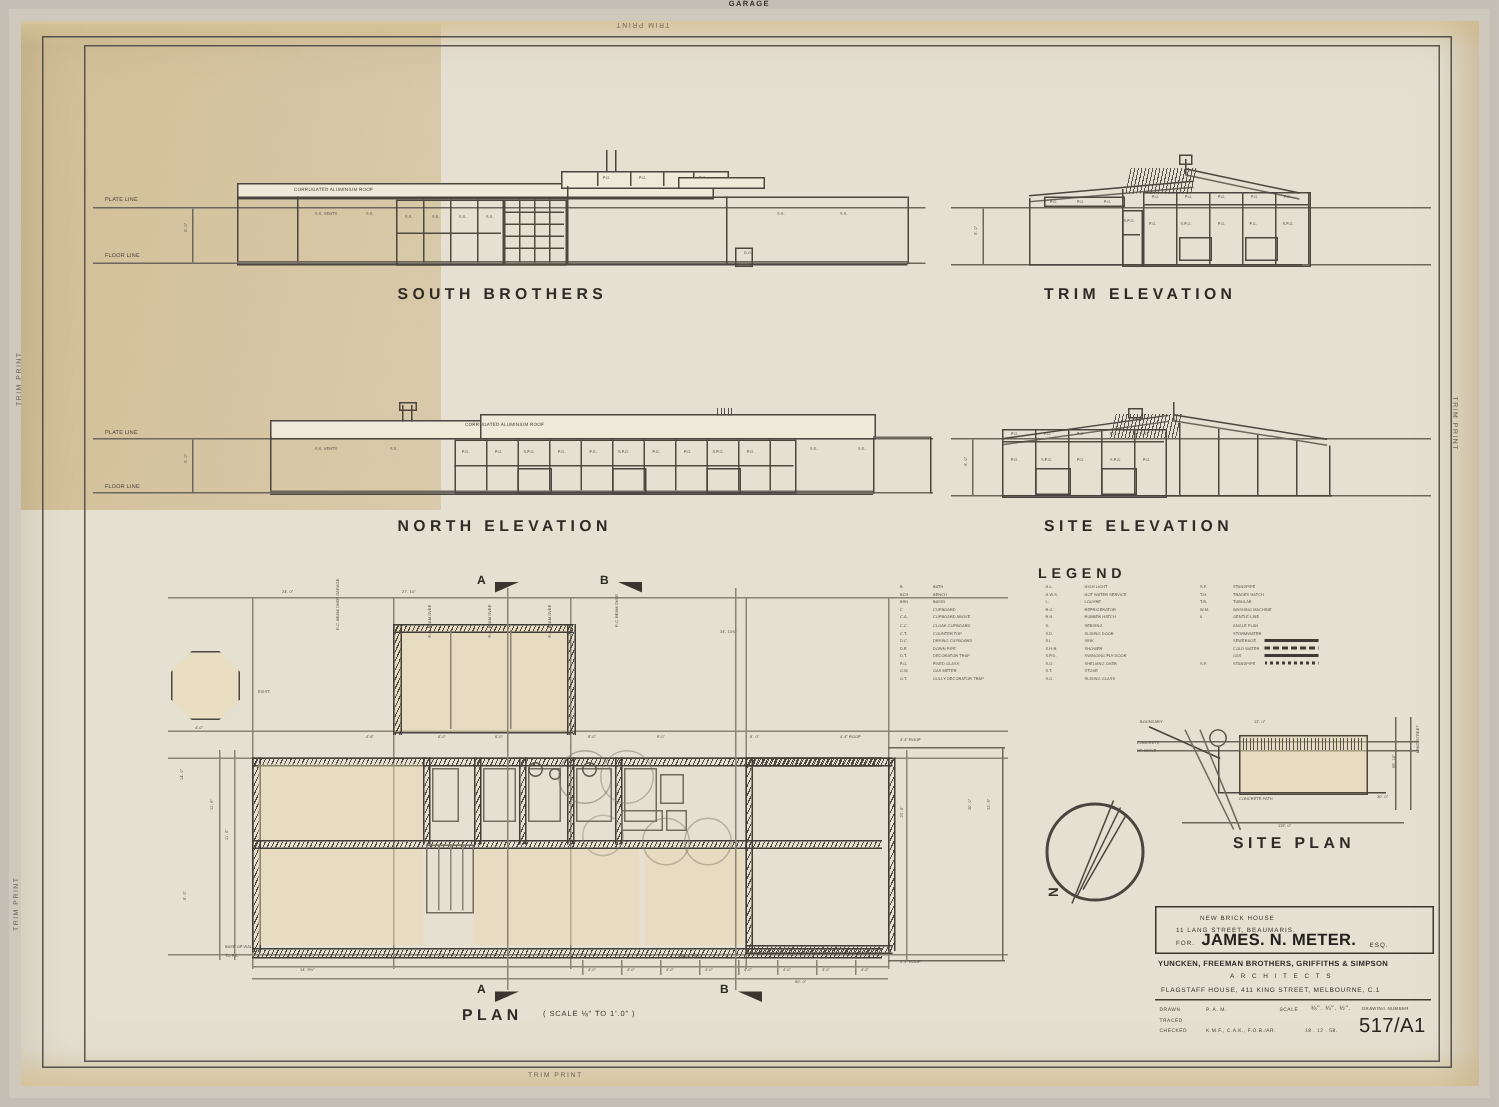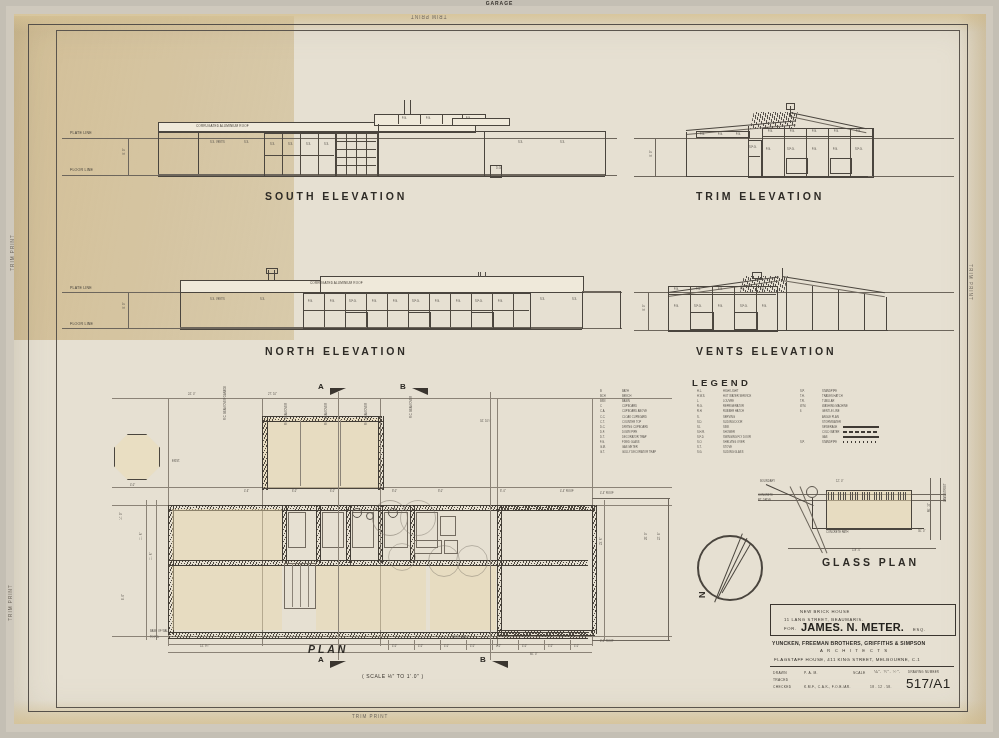--- a/index.html
+++ b/index.html
@@ -176,21 +176,21 @@
     <div class="mullh" style="left:336px;top:165px;width:40px;"></div>
 
     <div class="vl" style="left:378px;top:124px;height:52px;"></div>
     <div class="vl" style="left:484px;top:131px;height:45px;"></div>
     <div class="box" style="left:490px;top:165px;width:10px;height:11px;"></div>
     <div class="lbl micro" style="left:496px;top:167px;">D.G.</div>
     <div class="vl" style="left:605px;top:131px;height:45px;"></div>
     <div class="lbl micro" style="left:518px;top:141px;">S.S.</div>
     <div class="lbl micro" style="left:560px;top:141px;">S.S.</div>
 
-    <div class="lbl title-lbl" style="left:265px;top:190px;">SOUTH  ELEVATION</div>
+    <div class="lbl title-lbl" style="left:265px;top:190px;">SOUTH  BROTHERS</div>
   </div>
 
   <div>
     <div class="hl thin" style="left:634px;top:138px;width:320px;"></div>
     <div class="hl thin" style="left:634px;top:176px;width:320px;"></div>
     <div class="vl thin" style="left:655px;top:139px;height:37px;"></div>
     <div class="lbl micro" style="left:648px;top:152px;transform:rotate(-90deg);">8'. 0"</div>
 
     <div style="position:absolute;left:686px;top:130px;width:110px;height:1.4px;background:#4a453e;transform:rotate(-5deg);transform-origin:left center;"></div>
     <div style="position:absolute;left:686px;top:134px;width:110px;height:1px;background:#6d665c;transform:rotate(-5deg);transform-origin:left center;"></div>
@@ -327,21 +327,21 @@
     <div class="box" style="left:690px;top:312px;width:22px;height:16px;"></div>
     <div class="box" style="left:734px;top:312px;width:22px;height:16px;"></div>
 
     <div class="vl" style="left:786px;top:282px;height:48px;"></div>
     <div class="vl" style="left:812px;top:286px;height:44px;"></div>
     <div class="vl" style="left:838px;top:290px;height:40px;"></div>
     <div class="vl" style="left:864px;top:294px;height:36px;"></div>
     <div class="vl" style="left:886px;top:297px;height:33px;"></div>
     <div class="hl" style="left:668px;top:330px;width:220px;"></div>
 
-    <div class="lbl title-lbl" style="left:696px;top:345px;">VENTS  ELEVATION</div>
+    <div class="lbl title-lbl" style="left:696px;top:345px;">SITE  ELEVATION</div>
   </div>
 
   <div>
     <div class="lbl" style="left:692px;top:377px;font-size:9.5px;font-weight:700;letter-spacing:.34em;color:#2e2b26;">LEGEND</div>
     <div id="legend-cols">
         <div class="lbl micro" style="left: 600px; top: 390px;">B</div>
         <div class="lbl micro" style="left: 622px; top: 390px;">BATH</div>
         <div class="lbl micro" style="left: 600px; top: 395.1px;">BCH</div>
         <div class="lbl micro" style="left: 622px; top: 395.1px;">BENCH</div>
         <div class="lbl micro" style="left: 600px; top: 400.2px;">BSN</div>
@@ -573,21 +573,21 @@
     <div class="flag" style="left:330px;top:388px;"></div>
     <div class="flaglbl" style="left:400px;top:382px;">B</div>
     <div class="flagR" style="left:412px;top:388px;"></div>
     <div class="flaglbl" style="left:318px;top:655px;">A</div>
     <div class="flag" style="left:330px;top:661px;"></div>
     <div class="flaglbl" style="left:480px;top:655px;">B</div>
     <div class="flagR" style="left:492px;top:661px;"></div>
     <div class="vl hair" style="left:338px;top:392px;height:268px;"></div>
     <div class="vl hair" style="left:490px;top:392px;height:268px;"></div>
 
-    <div class="lbl title-lbl" style="left:308px;top:643px;font-style:italic;">PLAN</div>
+    <div class="lbl title-lbl" style="left:308px;top:671px;">PLAN</div>
     <div class="lbl" style="left:362px;top:673px;font-size:5px;letter-spacing:.12em;color:#3a352f;">( SCALE   ⅛" TO 1'.0" )</div>
   </div>
 
   <div>
     <div class="hl thin" style="left:758px;top:494px;width:188px;"></div>
     <div class="hl thin" style="left:758px;top:500px;width:188px;"></div>
     <div class="vl thin" style="left:930px;top:478px;height:62px;"></div>
     <div class="vl thin" style="left:940px;top:478px;height:62px;"></div>
     <div class="box" style="left:826px;top:490px;width:84px;height:38px;background:rgba(232,214,172,.45);"></div>
     <div class="hl" style="left:812px;top:528px;width:112px;"></div>
@@ -601,21 +601,21 @@
     <div class="hl thin" style="left:788px;top:548px;width:148px;"></div>
     <div class="lbl micro" style="left:760px;top:480px;">BOUNDARY</div>
     <div class="lbl micro" style="left:758px;top:494px;">CONCRETE</div>
     <div class="lbl micro" style="left:758px;top:499px;">RT. DRIVE</div>
     <div class="lbl micro" style="left:836px;top:480px;">12'. 0"</div>
     <div class="lbl micro" style="left:852px;top:549px;">119'. 0"</div>
     <div class="lbl micro" style="left:826px;top:531px;">CONCRETE PATH</div>
     <div class="lbl micro" style="left:928px;top:512px;transform:rotate(-90deg);transform-origin:left top;">66'. 10"</div>
     <div class="lbl micro" style="left:944px;top:502px;transform:rotate(-90deg);transform-origin:left top;">LANG   STREET</div>
     <div class="lbl micro" style="left:918px;top:530px;">30'. 0"</div>
-    <div class="lbl title-lbl" style="left:822px;top:556px;">GLASS   PLAN</div>
+    <div class="lbl title-lbl" style="left:822px;top:556px;">SITE   PLAN</div>
   </div>
 
   <div id="compass">
     <div class="needle" style="left:29px;top:-6px;width:1.2px;height:74px;transform:rotate(22deg);transform-origin:center;"></div>
     <div class="needle" style="left:33px;top:-2px;width:1px;height:66px;transform:rotate(26deg);transform-origin:center;"></div>
     <div class="needle" style="left:37px;top:2px;width:1px;height:58px;transform:rotate(30deg);transform-origin:center;"></div>
   </div>
   <div class="lbl" style="left:697px;top:598px;font-size:9px;font-weight:700;color:#35312c;transform:rotate(-90deg);transform-origin:left top;">N</div>
 
   <div id="titleblock">

